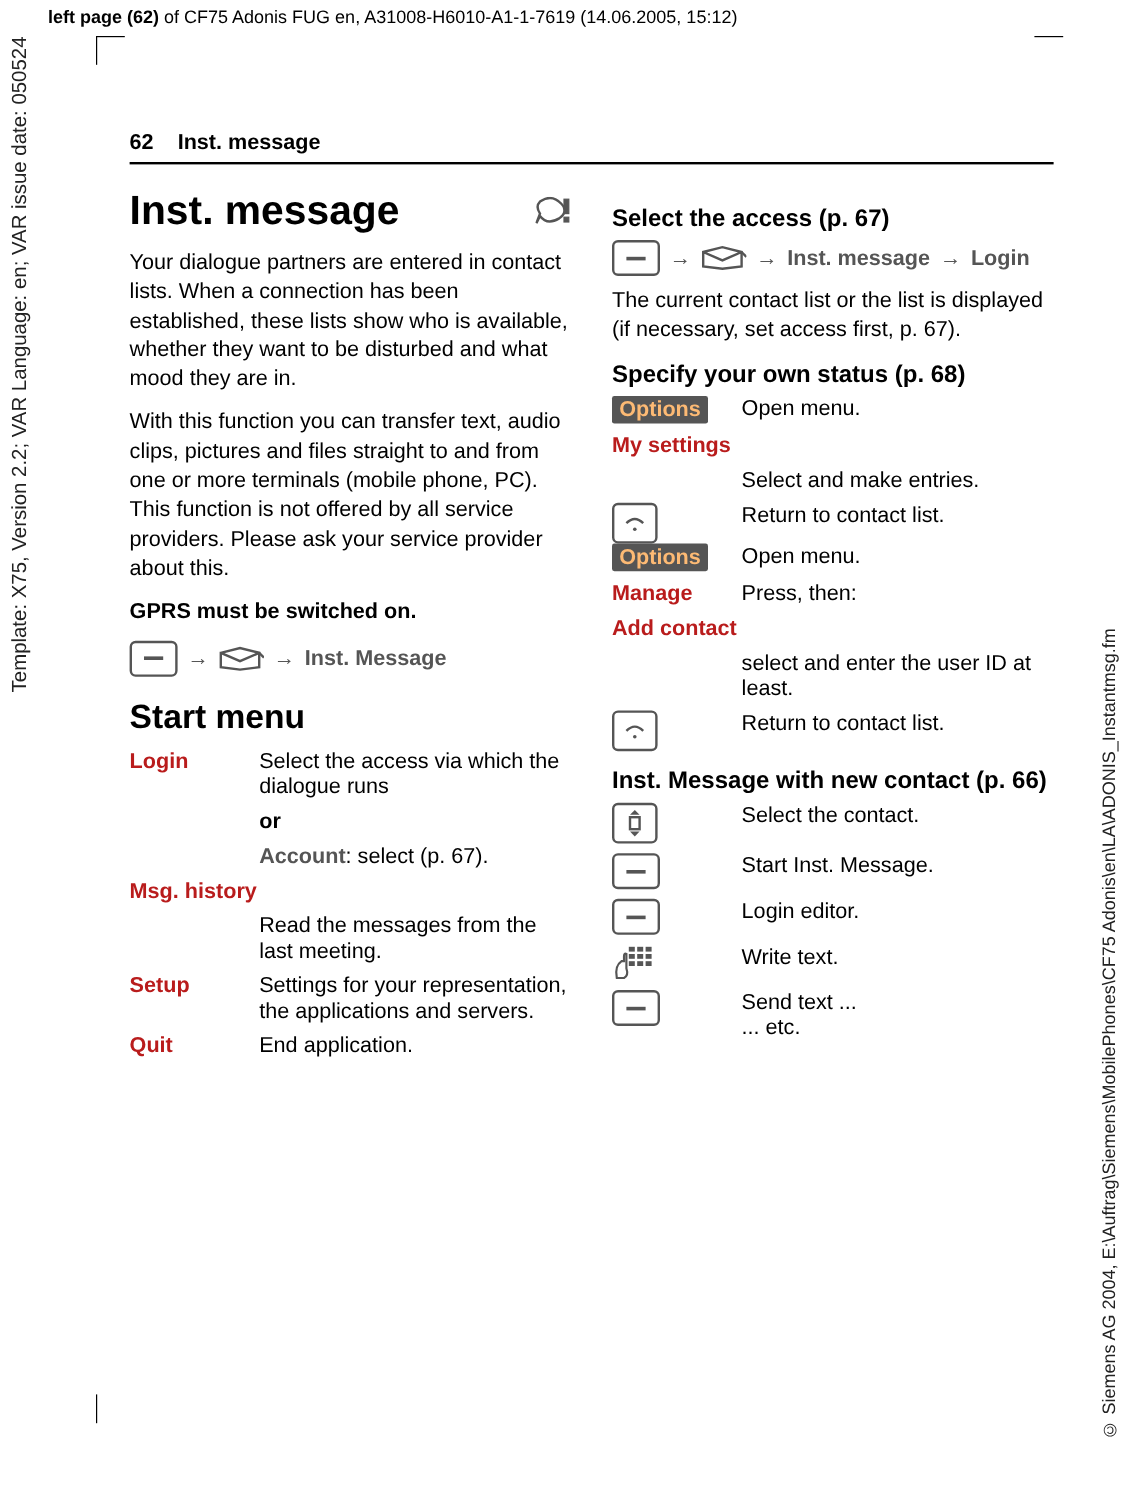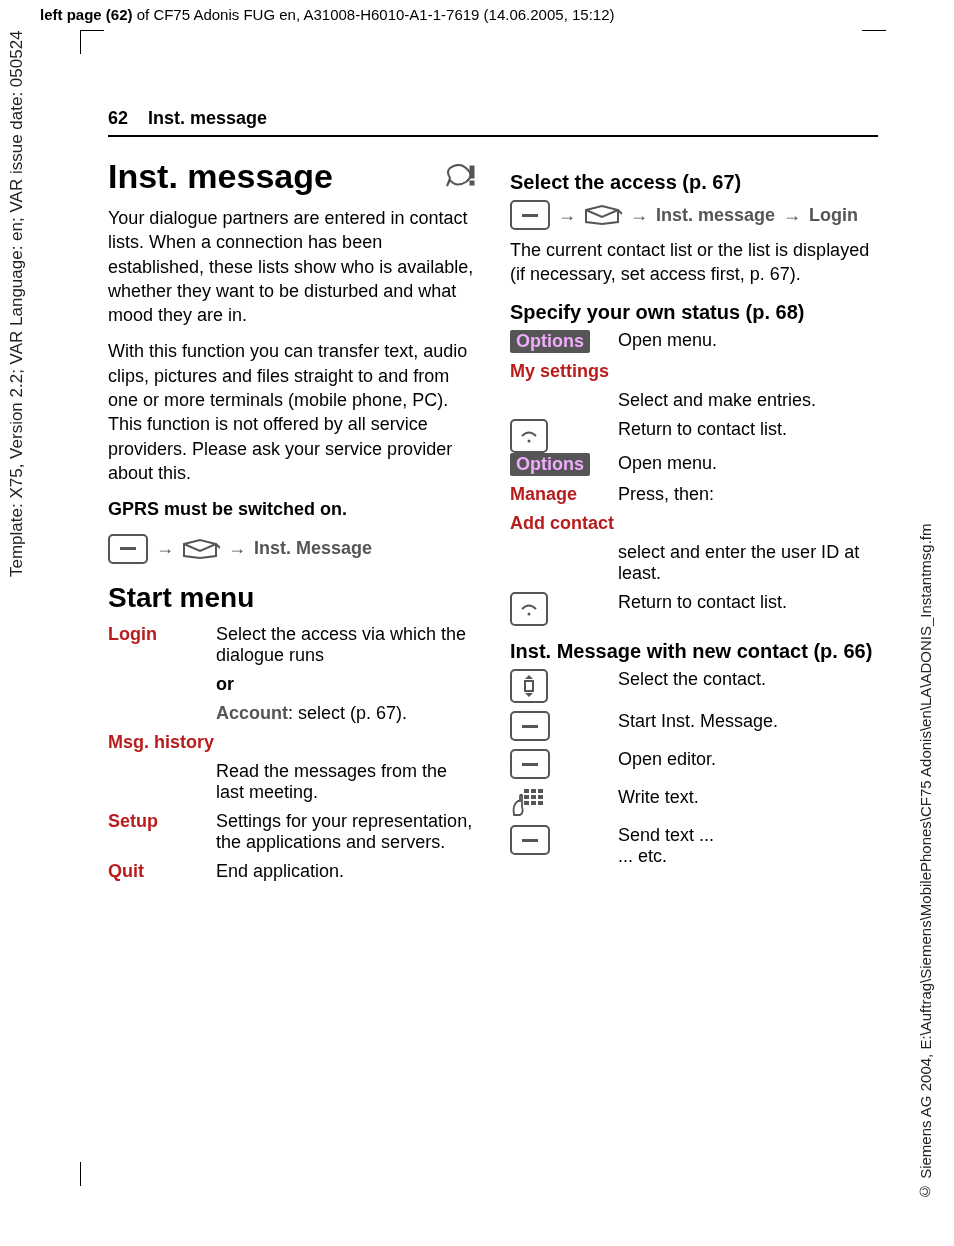--- a/index.html
+++ b/index.html
@@ -42,21 +42,21 @@
   h3 { font-size: 20px; font-weight: bold; margin: 14px 0 6px; }
 
   p { font-size: 18px; line-height: 1.35; margin-bottom: 12px; }
   .bold { font-weight: bold; }
 
   .navline { display: flex; align-items: center; gap: 8px; margin: 6px 0 8px; font-size: 18px; font-weight: bold; color: #555; flex-wrap: wrap; }
   .navline .strong { color: #555; }
 
   .dl { display: grid; grid-template-columns: 100px 1fr; column-gap: 8px; row-gap: 8px; font-size: 18px; align-items: start; }
   .dl .term { font-weight: bold; color: #b91c1c; }
-  .dl .term-btn { background: #555; color: #f0abfc; padding: 0 6px; border-radius: 2px; font-weight: bold; display: inline-block; line-height: 1.3; }
+  .dl .term-btn { background: #555; color: #fdba74; padding: 0 6px; border-radius: 2px; font-weight: bold; display: inline-block; line-height: 1.3; }
   .dl .full { grid-column: 1 / -1; }
   .dl .icon-cell { display:flex; align-items:flex-start; }
 
   .softkey { display: inline-flex; align-items: center; justify-content: center; width: 40px; height: 30px; border: 2px solid #555; border-radius: 5px; color:#555; }
   .softkey .bar { width: 16px; height: 3px; background: #555; }
 
   .iconbox { display:inline-flex; align-items:center; justify-content:center; width: 38px; height: 34px; border: 2px solid #555; border-radius: 5px; color:#555; }
 
   svg { display: block; }
   .gray { color:#555; fill:#555; stroke:#555; }
@@ -224,21 +224,21 @@
               <span class="bar"></span>
             </span>
           </div>
         <div>Start Inst. Message.</div>
 
         <div class="icon-cell">
             <span class="softkey">
               <span class="bar"></span>
             </span>
           </div>
-        <div>Open editor.</div>
+        <div>Login editor.</div>
 
         <div class="icon-cell">
           <span>
             <svg width="36" height="30" viewBox="0 0 36 30">
               <g fill="#555">
                 <rect x="14" y="2" width="5" height="4"></rect>
                   <rect x="21" y="2" width="5" height="4"></rect>
                   <rect x="28" y="2" width="5" height="4"></rect>
                 <rect x="14" y="8" width="5" height="4"></rect>
                   <rect x="21" y="8" width="5" height="4"></rect>

